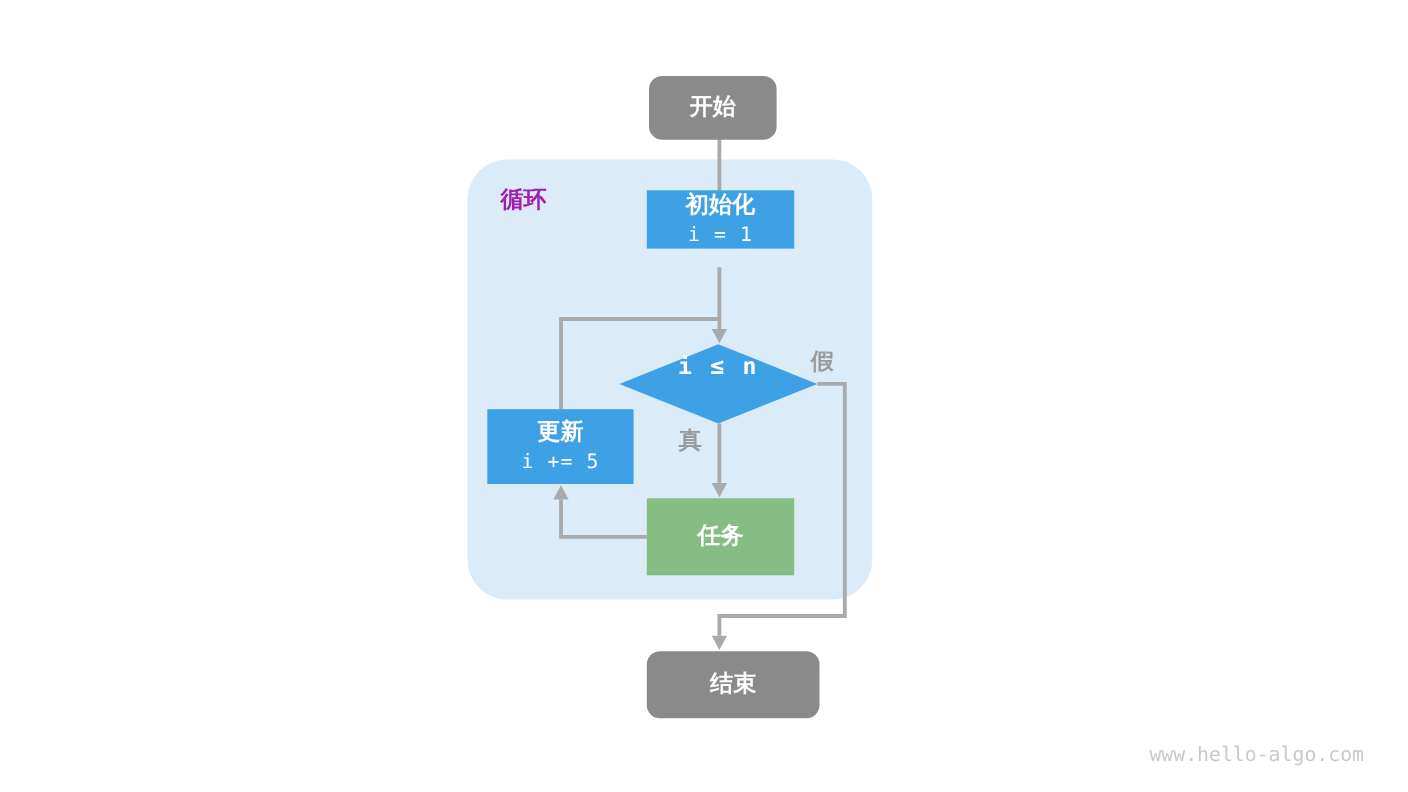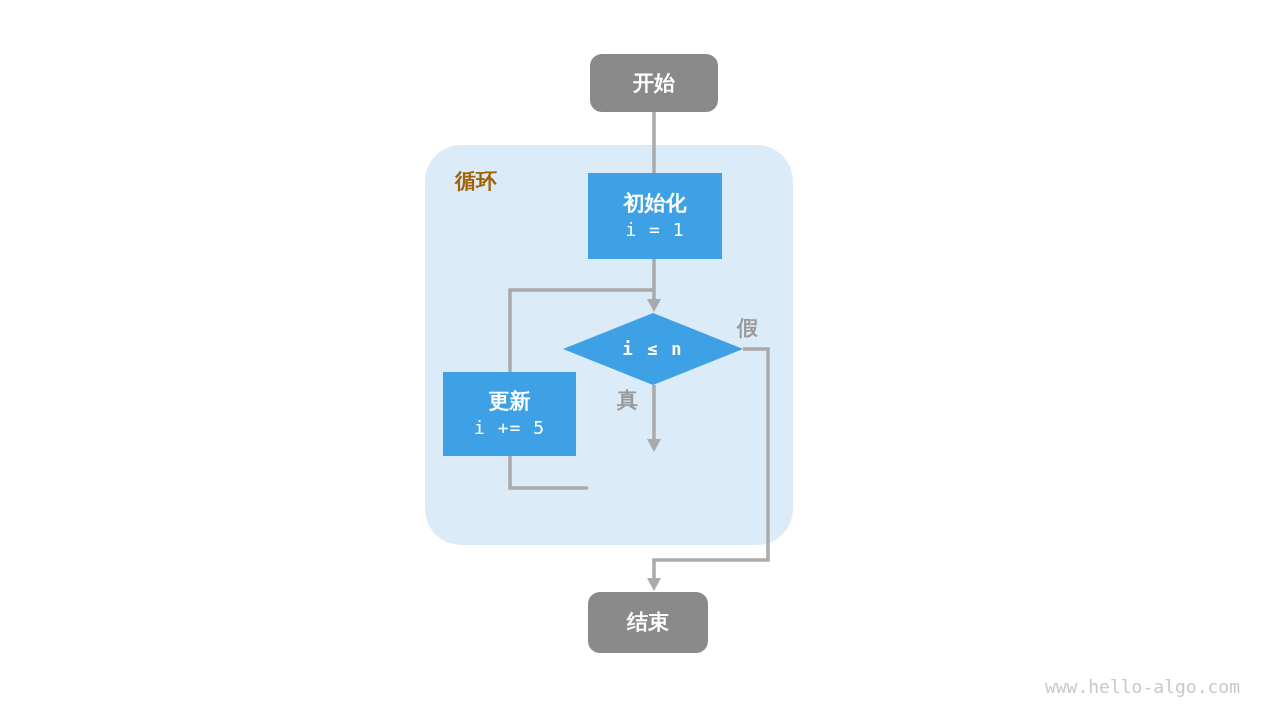--- a/index.html
+++ b/index.html
@@ -24,21 +24,21 @@
     border-radius: 36px;
     z-index: 1;
   }
 
   .loop-label {
     position: absolute;
     left: 455px;
     top: 167px;
     font-size: 21px;
     font-weight: bold;
-    color: #a16207;
+    color: #a21caf;
     z-index: 3;
   }
 
   svg.edges {
     position: absolute;
     left: 0;
     top: 0;
     z-index: 2;
   }
 
@@ -68,38 +68,38 @@
   }
 
   .terminal {
     background: #8A8A8A;
     border-radius: 12px;
   }
 
   .process { background: #3FA1E5; }
   .task-node { background: #85BD85; }
 
-  .node-start { left: 590px; top: 54px;  width: 128px; height: 58px; }
-  .node-init  { left: 588px; top: 173px; width: 134px; height: 86px; }
-  .node-update{ left: 443px; top: 372px; width: 133px; height: 84px; }
+  .node-start { left: 590px; top: 69px;  width: 116px; height: 58px; }
+  .node-init  { left: 588px; top: 173px; width: 134px; height: 53px; }
+  .node-update{ left: 443px; top: 372px; width: 133px; height: 68px; }
   .node-task  { left: 588px; top: 453px; width: 134px; height: 70px; }
-  .node-end   { left: 588px; top: 592px; width: 120px; height: 61px; }
+  .node-end   { left: 588px; top: 592px; width: 157px; height: 61px; }
 
   .diamond-label {
     position: absolute;
     left: 563px;
-    top: 313px;
+    top: 297px;
     width: 180px;
     height: 72px;
     display: flex;
     align-items: center;
     justify-content: center;
     color: #ffffff;
     font-family: "DejaVu Sans Mono", monospace;
-    font-size: 17px;
+    font-size: 21px;
     font-weight: bold;
     letter-spacing: 2px;
     z-index: 3;
   }
 
   .edge-label {
     position: absolute;
     font-size: 21px;
     font-weight: bold;
     color: #9A9A9A;
@@ -157,20 +157,23 @@
     <div class="node-code">i = 1</div>
   </div>
 
   <div class="diamond-label">i ≤ n</div>
 
   <div class="node process node-update">
     <div class="node-label">更新</div>
     <div class="node-code">i += 5</div>
   </div>
 
+  <div class="node task-node node-task">
+    <div class="node-label">任务</div>
+  </div>
 
   <div class="node terminal node-end">
     <div class="node-label">结束</div>
   </div>
 
   <div class="edge-label edge-label-true">真</div>
 
   <div class="edge-label edge-label-false">假</div>
 
   <div class="watermark">www.hello-algo.com</div>

